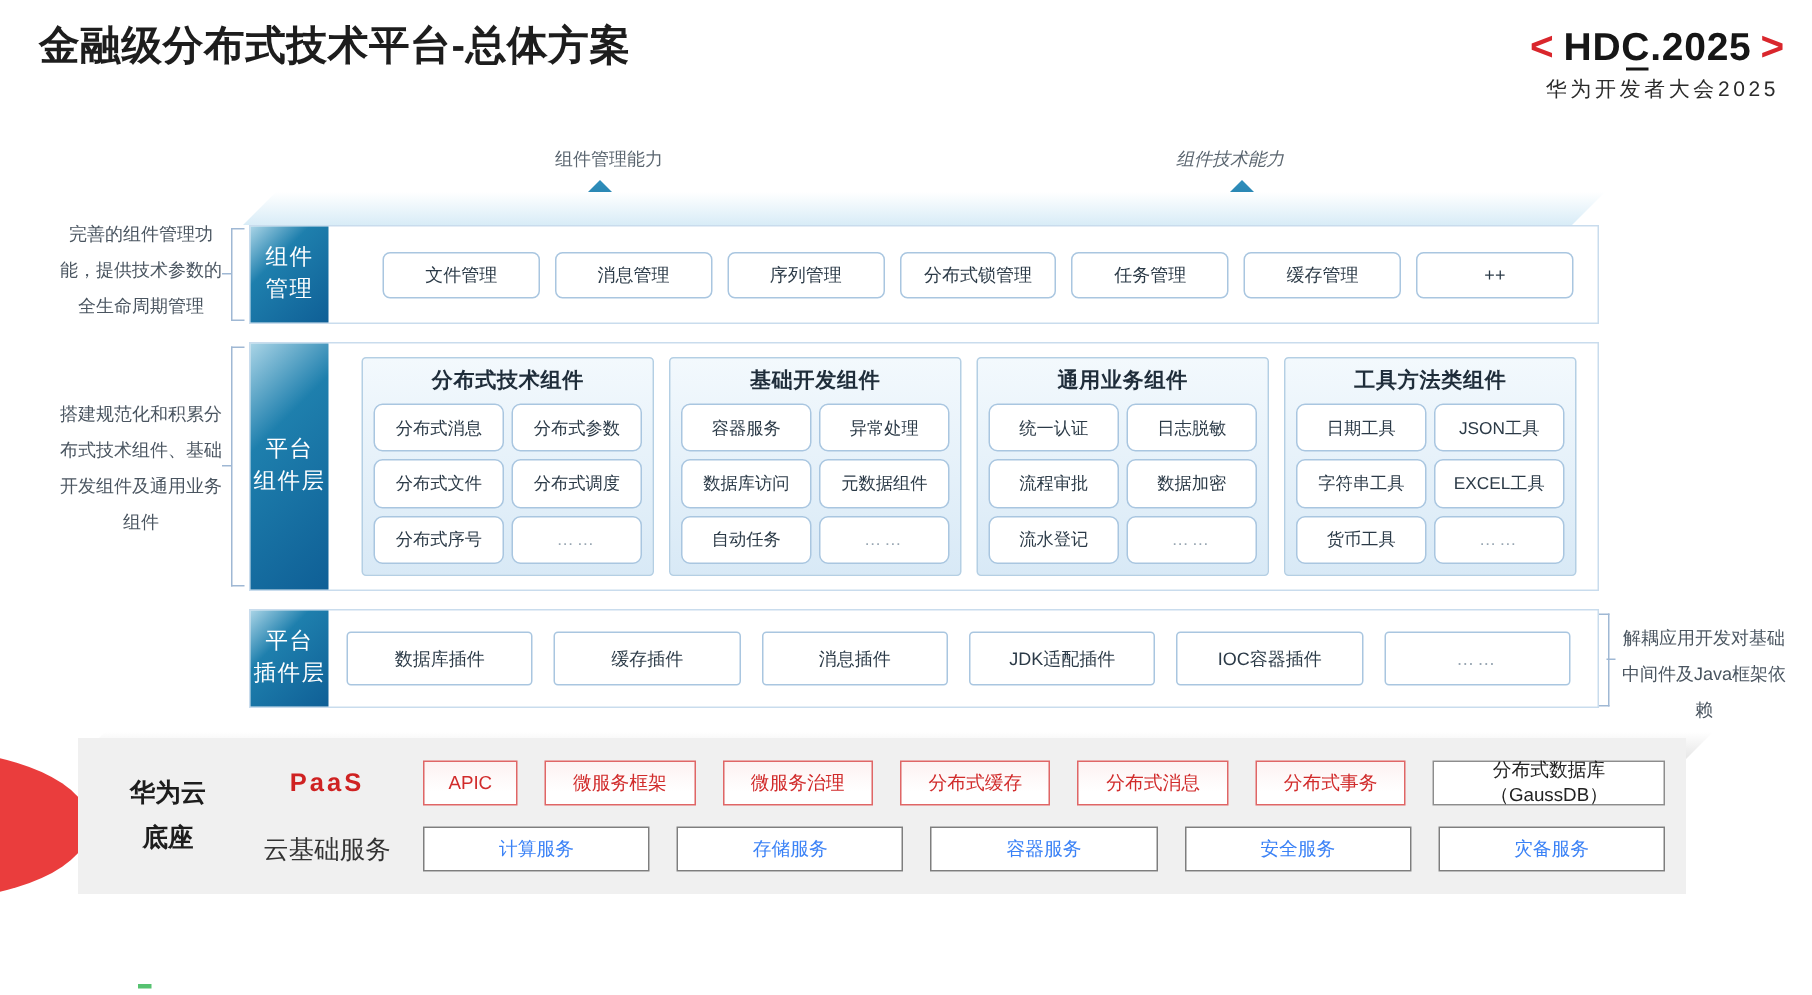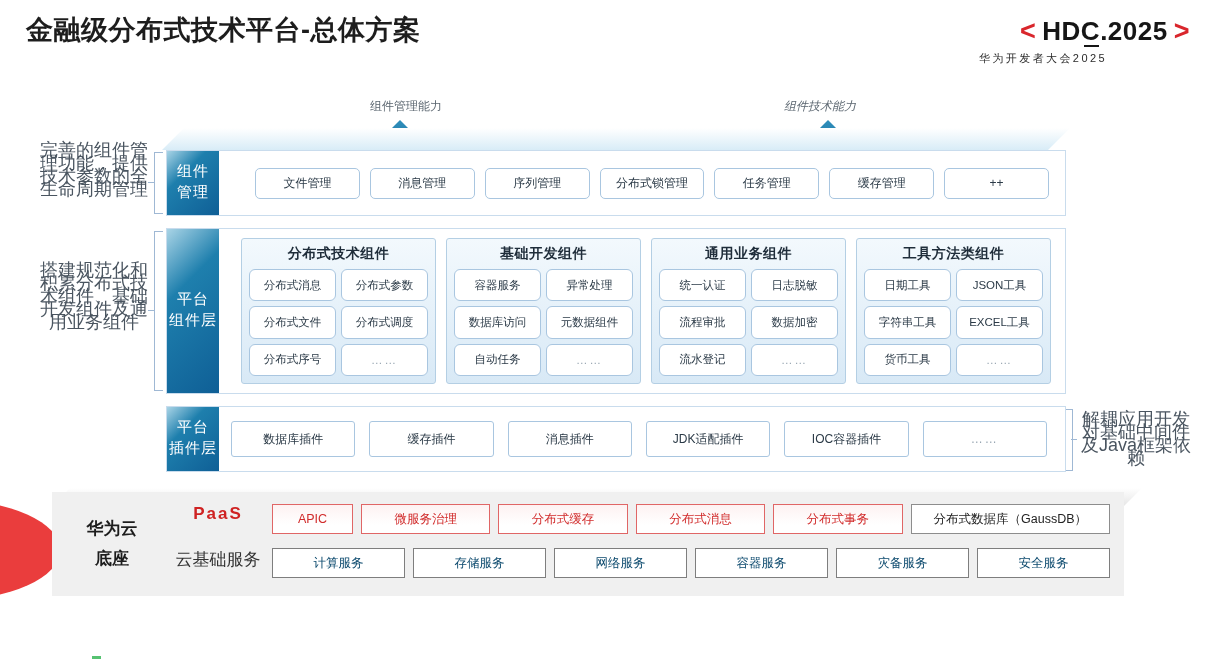--- a/index.html
+++ b/index.html
@@ -26,22 +26,22 @@
     letter-spacing: .5px; white-space: nowrap;
     display: flex; justify-content: flex-end; align-items: center; gap: 6px;
   }
   .hdc-brk { color: #d9262c; font-weight: bold; font-size: 27px; }
   .hdc-main { position: relative; }
   .hdc-main::after {
     content: ""; position: absolute; left: 42px; bottom: 0px;
     width: 15px; height: 2px; background: #161616;
   }
   .hdc-line2 {
-    margin-top: 4px; font-size: 11px; color: #2b2b2b;
-    letter-spacing: 2.4px; padding-right: 4px;
+    margin-top: 4px; font-size: 14px; color: #2b2b2b;
+    letter-spacing: 2.4px; text-align: right; padding-right: 4px;
   }
 
   
   .red-wedge {
     position: absolute; left: -50px; top: 500px;
     width: 110px; height: 100px;
     background: #ea3d3d;
     border-radius: 0 100% 100% 0 / 0 50% 50% 0;
   }
   .blue-lens {
@@ -62,21 +62,21 @@
 
   
   .arrow-cap {
     position: absolute; font-size: 12px; color: #5b6670;
     white-space: nowrap;
   }
   .up-arrow { position: absolute; width: 36px; height: 48px; }
 
   
   .side-note {
-    position: absolute; font-size: 18px; line-height: 13px;
+    position: absolute; font-size: 12px; line-height: 24px;
     color: #4a5560; text-align: center; width: 116px;
   }
   .brace {
     position: absolute; width: 9px;
     border: 1.3px solid #9fb8d4; border-right: none;
   }
   .brace-r {
     position: absolute; width: 9px;
     border: 1.3px solid #9fb8d4; border-left: none;
   }
@@ -162,35 +162,35 @@
     position: absolute; left: 52px; top: 492px;
     width: 1072px; height: 104px;
     background: #f0f0f0;
     display: flex; align-items: center;
   }
   .paas-brand {
     width: 120px; flex: none; text-align: center;
     font-size: 17px; font-weight: bold; color: #1d1d1d; line-height: 30px;
   }
   .paas-rows { flex: 1; padding-right: 14px; }
-  .paas-row { display: flex; gap: 8px; height: 36px; }
+  .paas-row { display: flex; align-items: center; gap: 18px; height: 36px; }
   .paas-row + .paas-row { margin-top: 8px; }
   .paas-rowlabel {
     width: 92px; flex: none; text-align: center;
     font-size: 17px; color: #333; white-space: nowrap;
   }
   .paas-rowlabel.red { color: #cf2222; font-weight: bold; font-size: 17px; letter-spacing: 2px; }
   .chip {
     flex: 1; height: 30px; font-size: 12.5px;
     display: flex; align-items: center; justify-content: center;
     background: #ffffff; text-align: center;
   }
   .chip.red { border: 1.4px solid #e06666; color: #d12b2b; background: linear-gradient(180deg,#fdf2f2 0%, #ffffff 70%); }
   .chip.gray { border: 1.4px solid #8d8d8d; color: #222; }
-  .chip.plain { border: 1.4px solid #7e7e7e; color: #0c4a6e; }
+  .chip.plain { border: 1.4px solid #7e7e7e; color: #3b82f6; }
   .chip.wide { flex: 1.55; }
   .chip.narrow { flex: .62; }
 </style>
 </head>
 <body>
 
 <div id="root">
 
   <div class="red-wedge"></div>
   <div class="blue-lens"></div>
@@ -336,33 +336,33 @@
   <div class="paas-panel">
     <div class="paas-brand">
       <div>华为云</div>
       <div>底座</div>
     </div>
     <div class="paas-rows">
 
       <div class="paas-row">
         <div class="paas-rowlabel red">PaaS</div>
         <div class="chip red narrow">APIC</div>
+        <div class="chip red">微服务框架</div>
         <div class="chip red">微服务治理</div>
         <div class="chip red">分布式缓存</div>
         <div class="chip red">分布式消息</div>
         <div class="chip red">分布式事务</div>
         <div class="chip gray wide">分布式数据库（GaussDB）</div>
       </div>
 
       <div class="paas-row">
         <div class="paas-rowlabel">云基础服务</div>
         <div class="chip plain">计算服务</div>
         <div class="chip plain">存储服务</div>
-        <div class="chip plain">网络服务</div>
         <div class="chip plain">容器服务</div>
+        <div class="chip plain">安全服务</div>
         <div class="chip plain">灾备服务</div>
-        <div class="chip plain">安全服务</div>
       </div>
 
     </div>
   </div>
 
 </div>
 
 </body></html>

